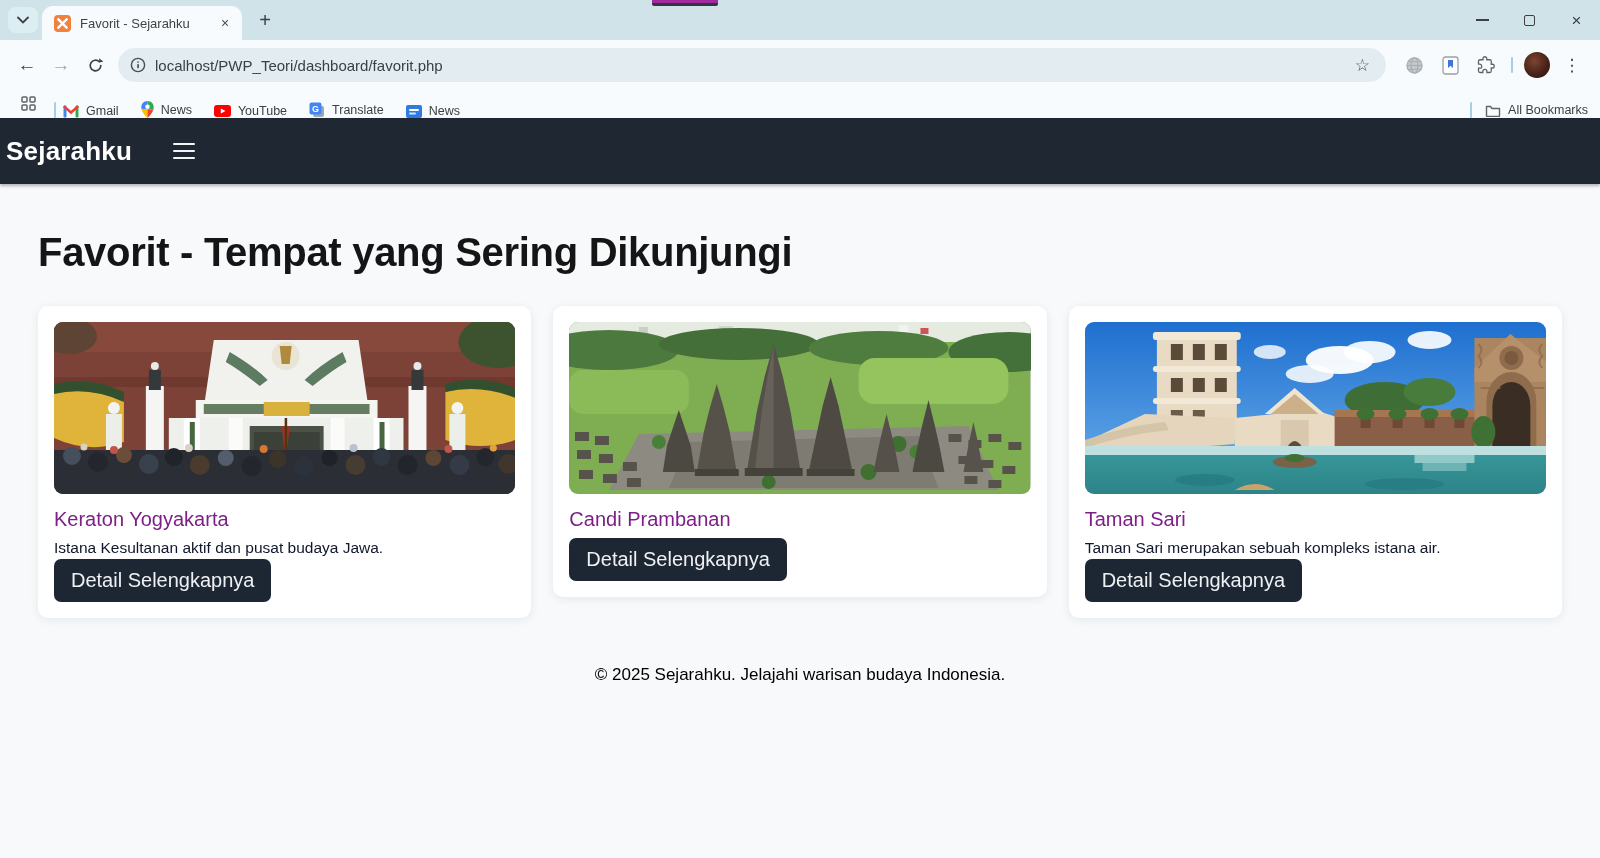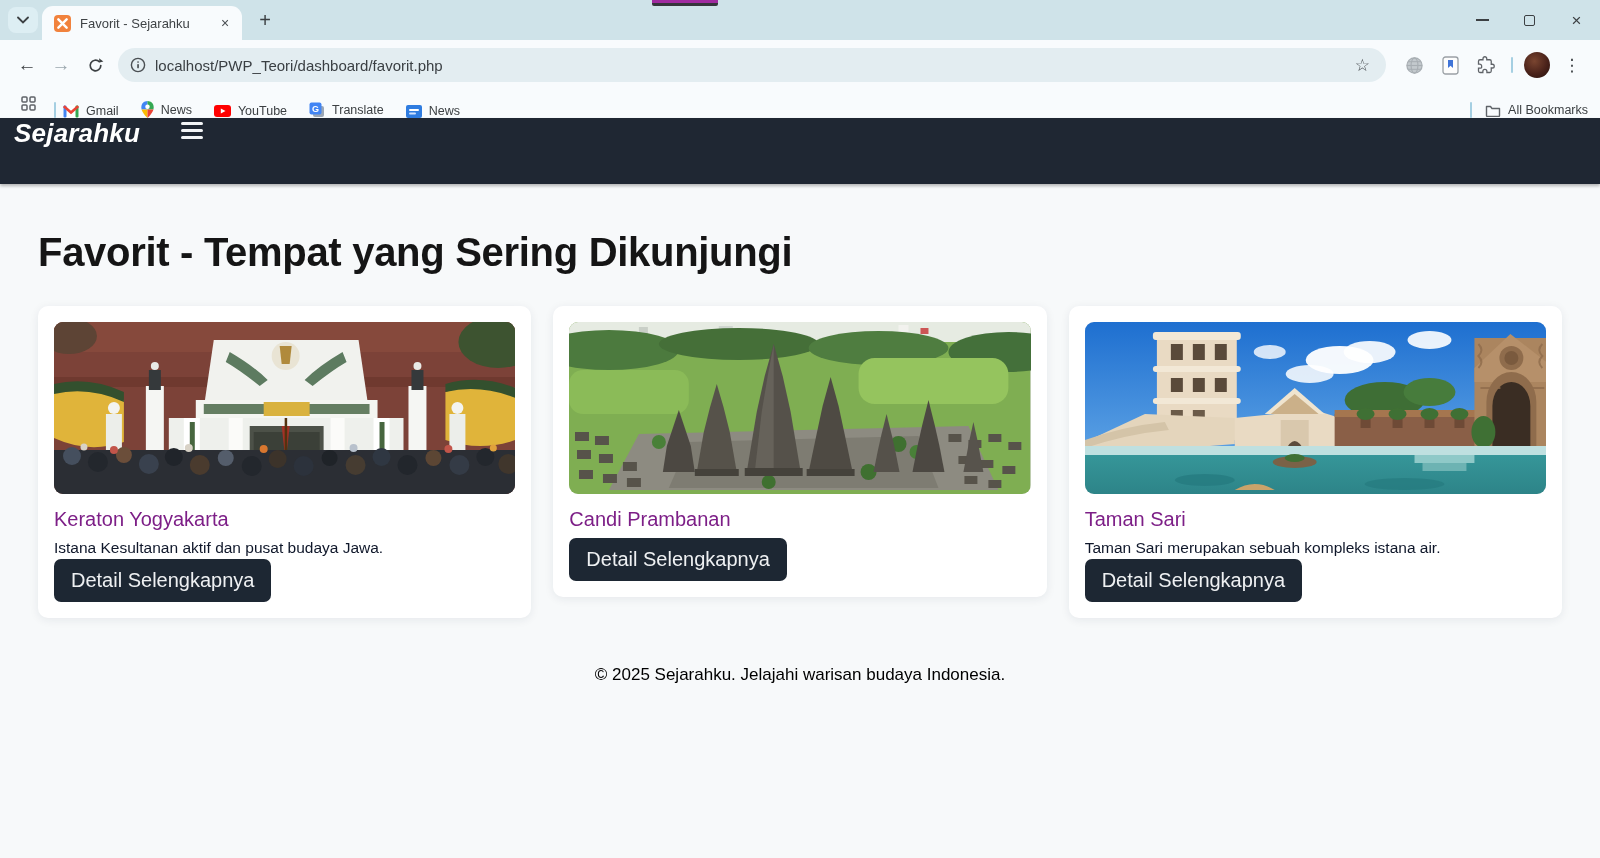--- a/index.html
+++ b/index.html
@@ -33,21 +33,21 @@
   .vdiv { width:2px; height:16px; background:#a5cfe2; border-radius:1px; margin:0 7px; flex:none; }
   .avatar { width:26px; height:26px; border-radius:50%; background:radial-gradient(circle at 40% 35%, #7a4530, #4a221a 55%, #24100c); cursor:pointer; flex:none; margin:0 4px; }
   .overflow-dots { font-size:17px; color:#3c4043; }
 
   .bookmarks { height:28px; background:#f8fbfd; display:flex; align-items:flex-end; padding:0 10px; }
   .bm-item { display:flex; align-items:center; gap:7px; margin-right:22px; cursor:pointer; }
   .bm-label { font-size:12.5px; color:#3c4043; }
   .bm-right { margin-left:auto; display:flex; align-items:center; }
 
   
-  .site-nav { height:66px; background:#1f2733; display:flex; padding:0 14px; box-shadow:0 2px 3px rgba(0,0,0,.28);font-style:italic; }
+  .site-nav { height:66px; background:#1f2733; display:flex; align-items:center; padding:0 6px; box-shadow:0 2px 3px rgba(0,0,0,.28); }
   .brand { color:#ffffff; font-size:26px; font-weight:bold; letter-spacing:.2px; cursor:pointer; }
   .hamburger { margin-left:37px; display:flex; flex-direction:column; gap:4.5px; cursor:pointer; padding:4px; }
   .hamburger span { width:22px; height:2.6px; background:#f2f4f6; border-radius:2px; display:block; }
 
   .content { padding:0 38px; }
   .page-title { margin-top:46px; font-size:40px; font-weight:bold; color:#151515; letter-spacing:-0.3px; }
 
   .cards { display:flex; gap:22px; margin-top:31px; align-items:flex-start; }
   .card { flex:1; background:#ffffff; border-radius:10px; padding:16px; box-shadow:0 2px 10px rgba(25,40,60,.08); }
   .card-img { height:172px; border-radius:9px; overflow:hidden; background:#ddd; }

